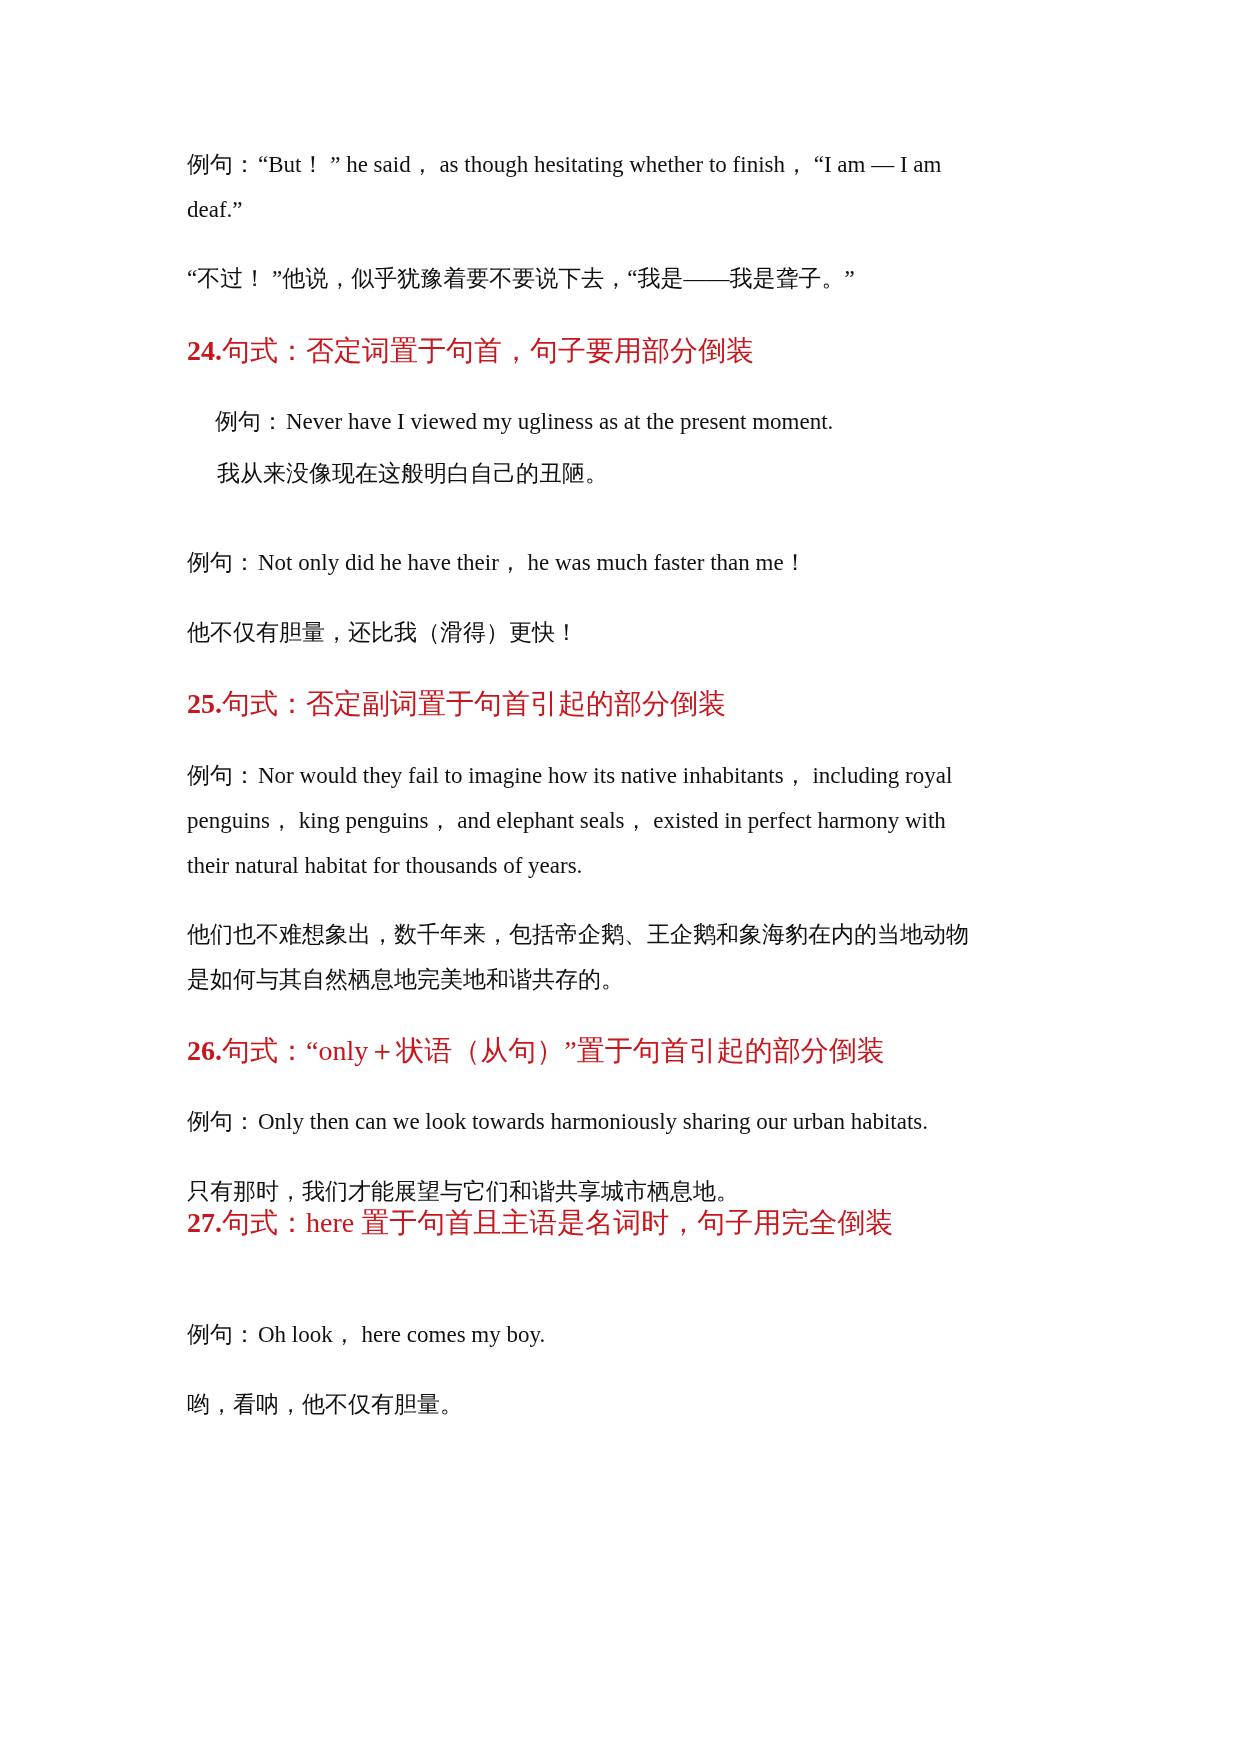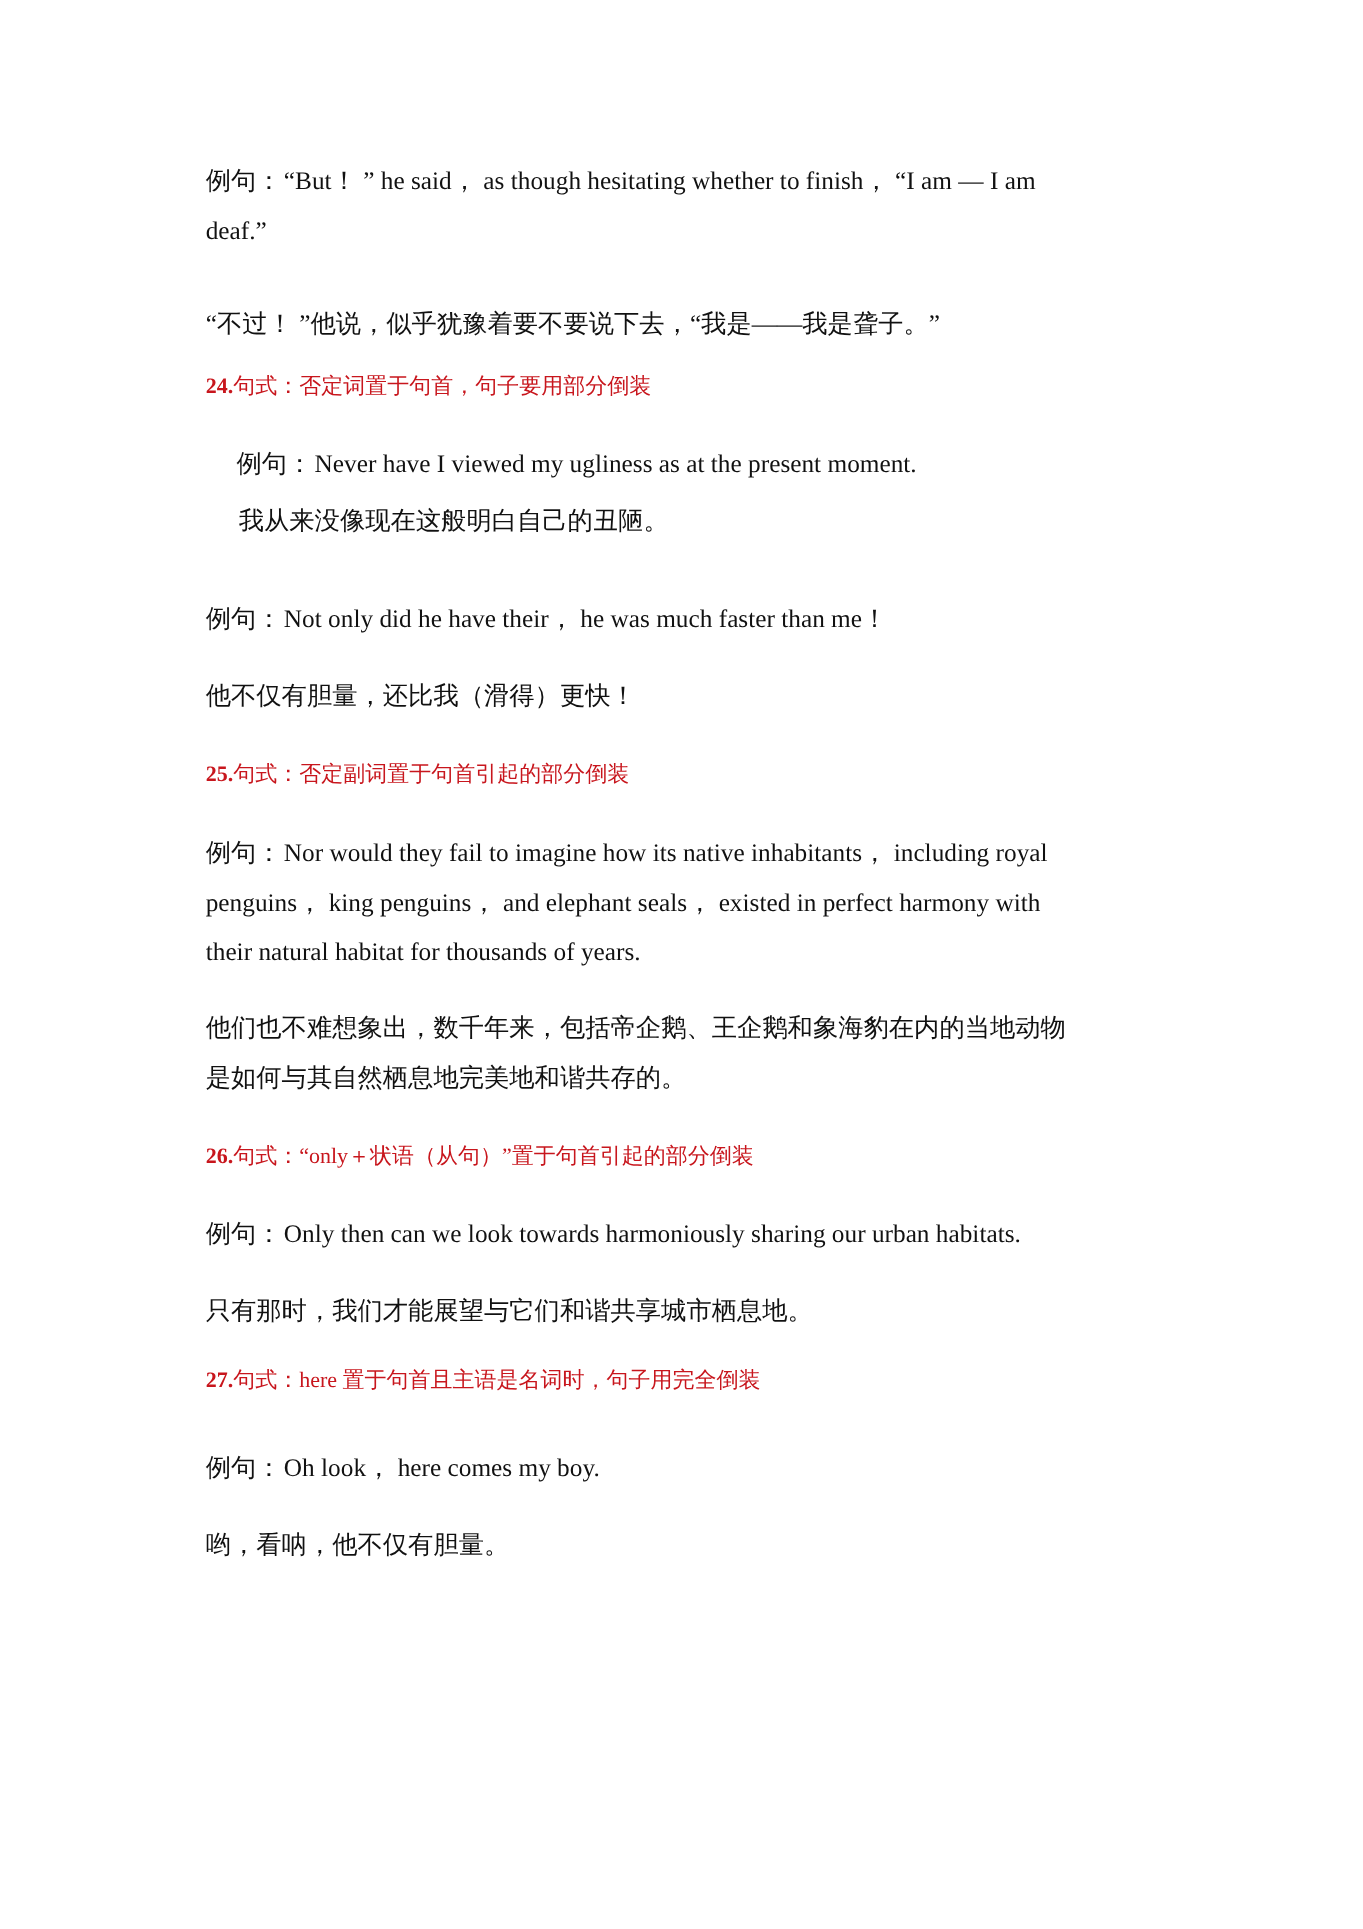--- a/index.html
+++ b/index.html
@@ -26,42 +26,42 @@
   .line {
     position: absolute;
     left: 187px;
     font-size: 23px;
     line-height: 30px;
     white-space: nowrap;
     letter-spacing: 0px;
   }
   .heading {
     color: #c8161d;
-    font-size: 20px;
+    font-size: 28px;
   }
   .heading .num {
     font-weight: bold;
   }
   .label {
     margin-right: 2px;
   }
 </style>
 </head>
 <body>
 
 <div class="page">
 
   <div class="line" style="top:150px;">
     <span class="label">例句：</span><span>“But！ ” he said， as though hesitating whether to finish， “I am — I am</span>
   </div>
   <div class="line" style="top:195px;">
     <span>deaf.”</span>
   </div>
 
-  <div class="line" style="top:280px;">
+  <div class="line" style="top:264px;">
     <span>“不过！ ”他说，似乎犹豫着要不要说下去，“我是——我是聋子。”</span>
   </div>
 
   <div class="line heading" style="top:336px;">
     <span class="num">24.</span><span>句式：否定词置于句首，句子要用部分倒装</span>
   </div>
 
   <div class="line" style="top:407px;margin-left:28px;">
     <span class="label">例句：</span><span>Never have I viewed my ugliness as at the present moment.</span>
   </div>
@@ -104,21 +104,21 @@
   </div>
 
   <div class="line" style="top:1107px;">
     <span class="label">例句：</span><span>Only then can we look towards harmoniously sharing our urban habitats.</span>
   </div>
 
   <div class="line" style="top:1177px;">
     <span>只有那时，我们才能展望与它们和谐共享城市栖息地。</span>
   </div>
 
-  <div class="line heading" style="top:1240px;">
+  <div class="line heading" style="top:1208px;">
     <span class="num">27.</span><span>句式：here 置于句首且主语是名词时，句子用完全倒装</span>
   </div>
 
   <div class="line" style="top:1320px;">
     <span class="label">例句：</span><span>Oh look， here comes my boy.</span>
   </div>
 
   <div class="line" style="top:1390px;">
     <span>哟，看呐，他不仅有胆量。</span>
   </div>

